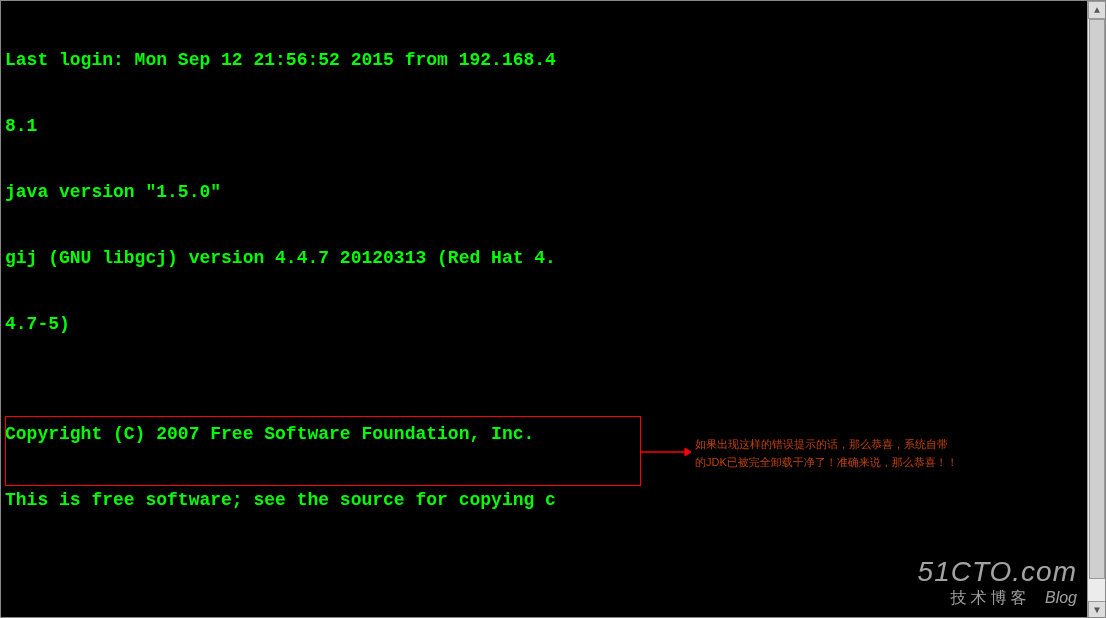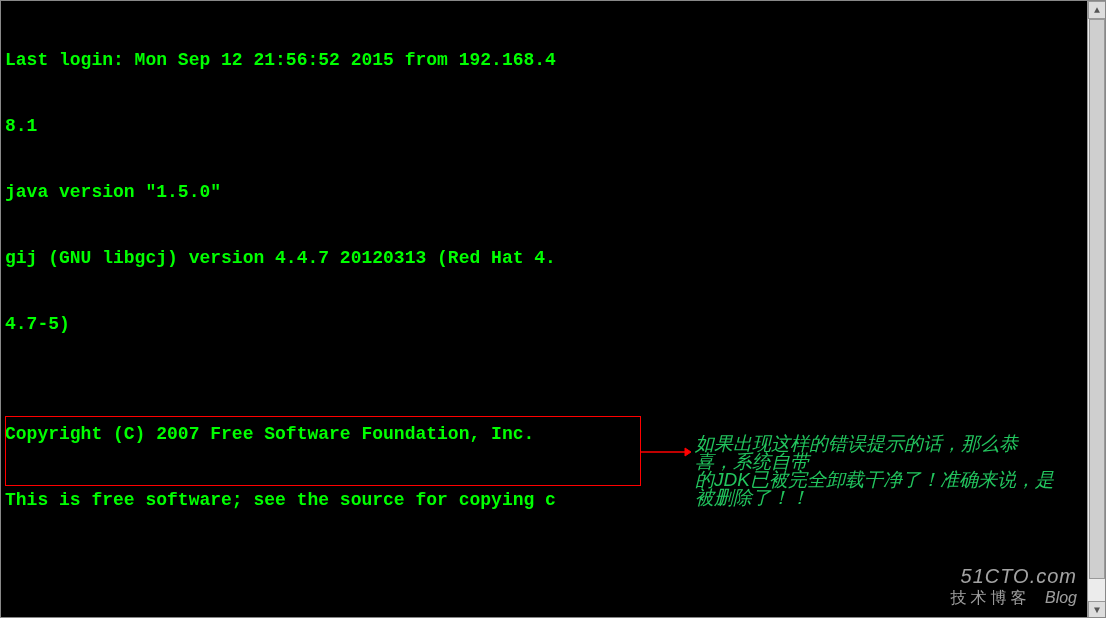--- a/index.html
+++ b/index.html
@@ -57,41 +57,40 @@
     border: 1px solid #ff0000;
     pointer-events: none;
   }
   .annotation-arrow {
     position: absolute;
     stroke: #ff0000;
     fill: none;
   }
   .annotation-text {
     position: absolute;
-    color: #22c55e;
+    color: #c2410c;
     font-family: "SimSun", sans-serif;
-    font-size: 19px;
+    font-size: 11px;
     font-weight: normal;
     line-height: 18px;
     white-space: normal;
     width: 360px;
-    font-style: italic;
   }
   .watermark {
     position: absolute;
     right: 28px;
     bottom: 8px;
     text-align: right;
     color: #dcdcdc;
     font-family: Arial, sans-serif;
     opacity: 0.7;
     font-weight: normal;
   }
   .wm-top {
-    font-size: 20px;
+    font-size: 28px;
     font-style: italic;
     letter-spacing: 1px;
     color: #e8e8e8;
   }
   .wm-bottom {
     font-size: 16px;
     letter-spacing: 4px;
     color: #e0e0e0;
   }
 </style>
@@ -124,21 +123,21 @@
 
 <div class="annotation-box" style="left:4px; top:415px; width:636px; height:70px;"></div>
 
 <svg class="annotation-arrow" style="position:absolute; left:640px; top:445px;" width="50" height="12">
   <line x1="0" y1="6" x2="44" y2="6" stroke="#ff0000" stroke-width="1.5"></line>
   <polygon points="44,2 50,6 44,10" fill="#ff0000"></polygon>
 </svg>
 
 <div class="annotation-text" style="left:694px; top:434px;">
   <span>如果出现这样的错误提示的话，那么恭喜，系统自带</span><br>
-  <span>的JDK已被完全卸载干净了！准确来说，是被删除了！！</span>
+  <span>的JDK已被完全卸载干净了！准确来说，那么恭喜！！</span>
 </div>
 
 <div class="watermark">
   <div class="wm-top">51CTO.com</div>
   <div class="wm-bottom">
     <span>技术博客</span>
     <span style="font-size:16px; letter-spacing:0; font-style:italic; margin-left:6px;">Blog</span>
   </div>
 </div>
 

